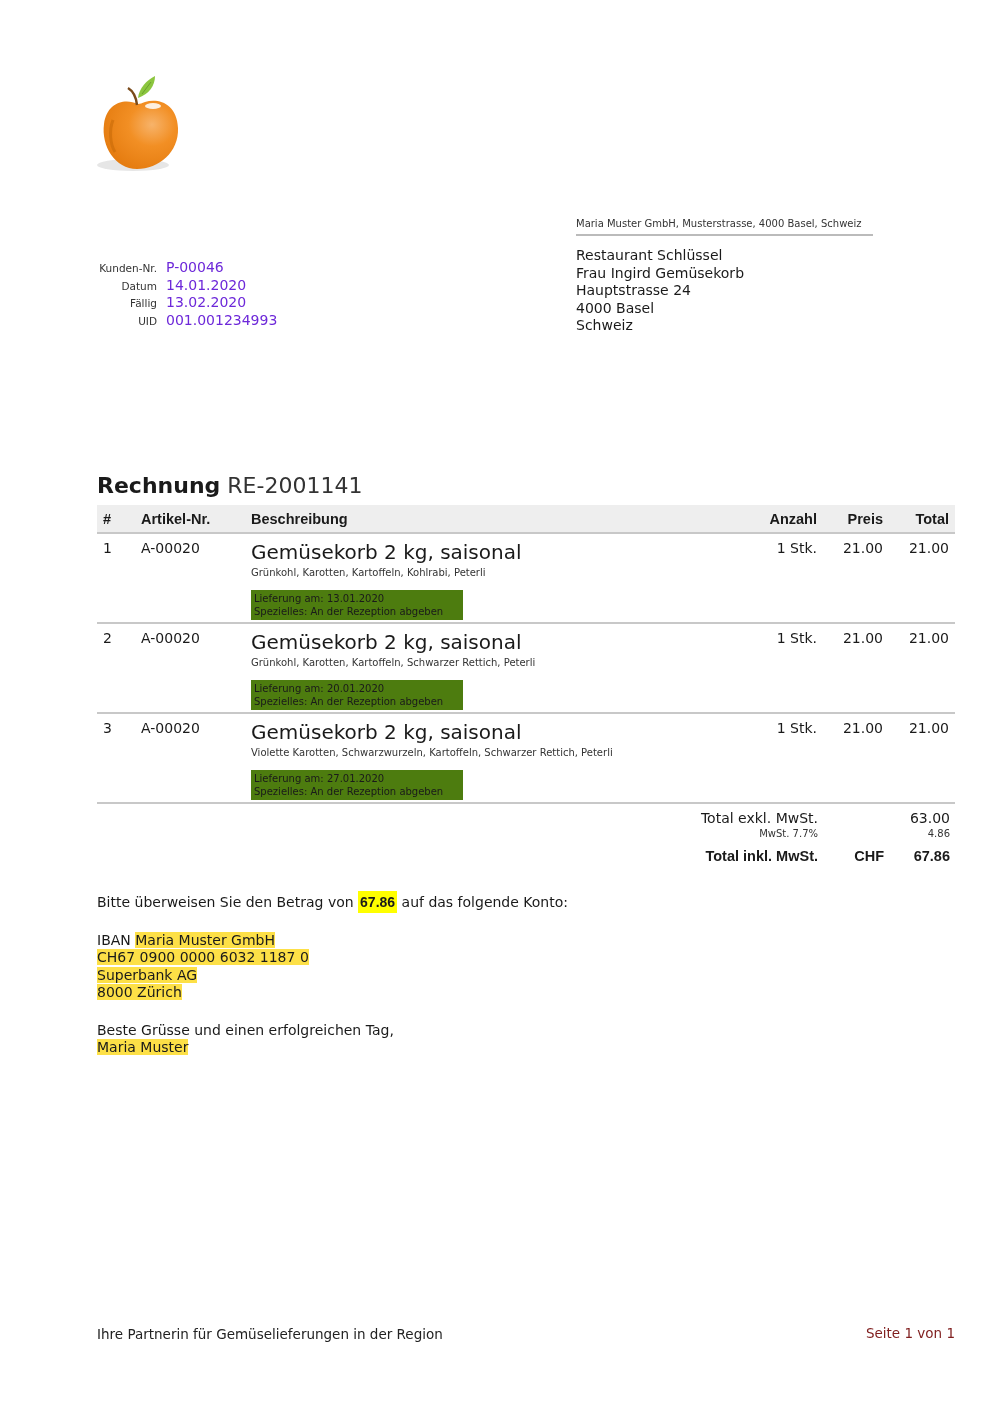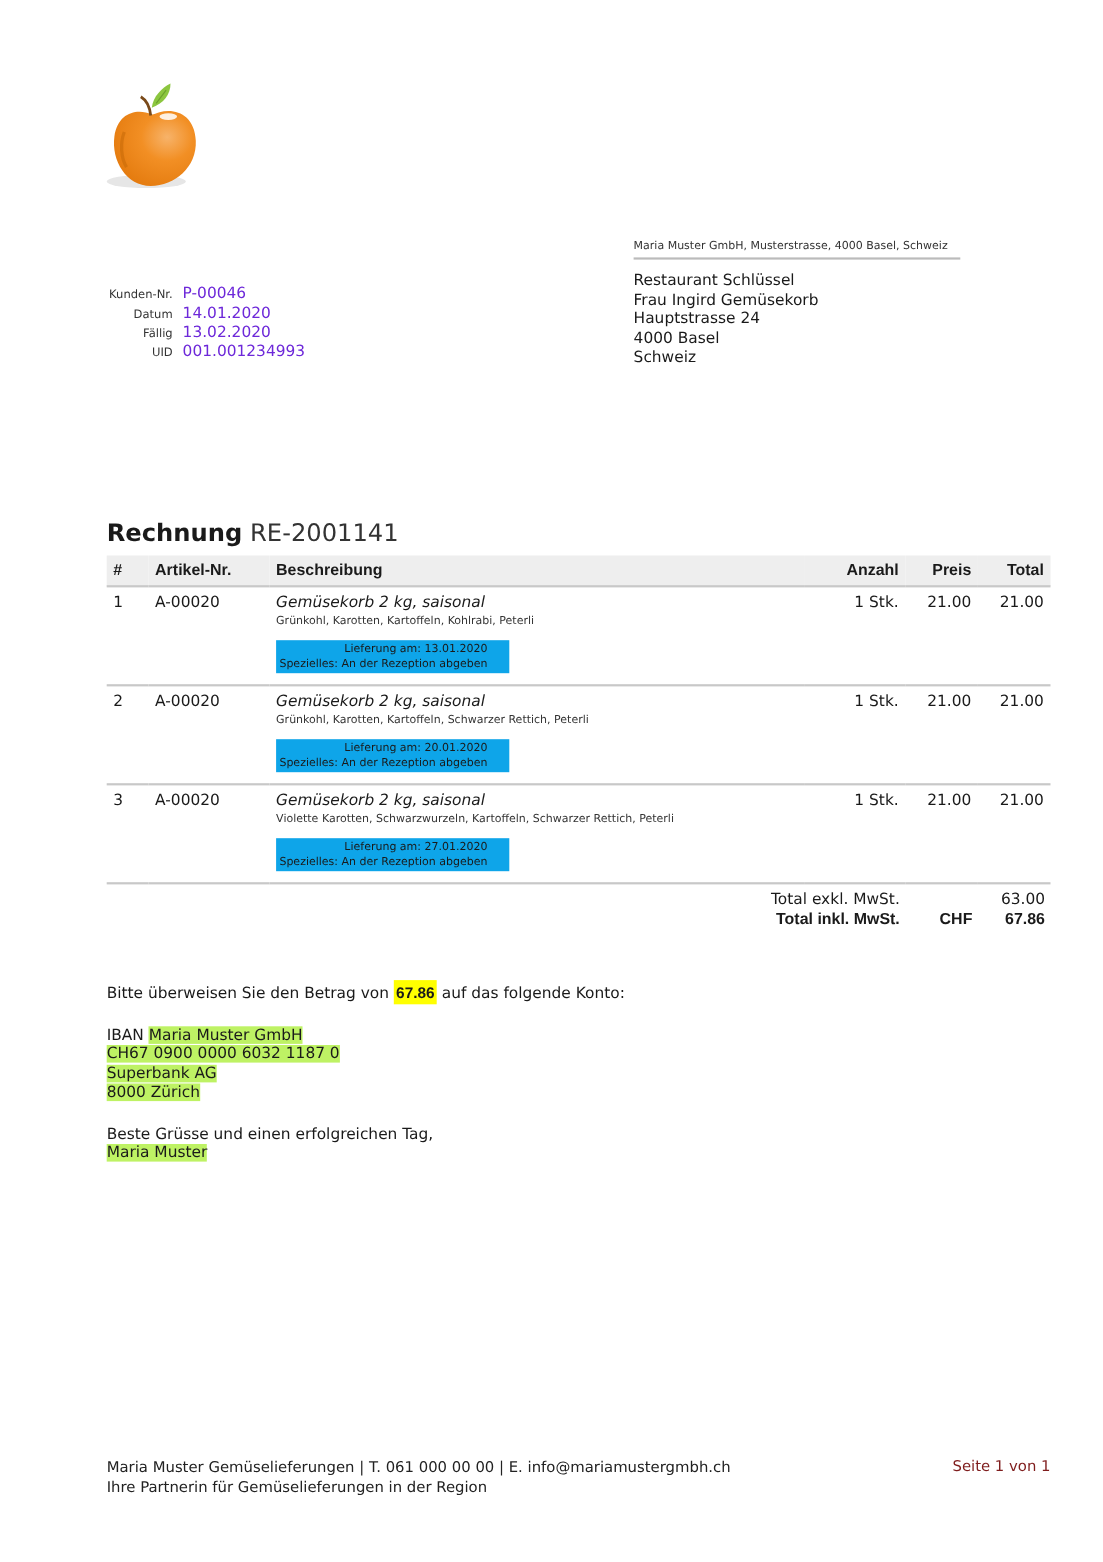--- a/index.html
+++ b/index.html
@@ -13,33 +13,33 @@
   .sender { left:576px; top:218px; width:297px; font-size:10px; color:#333; padding-bottom:5px; border-bottom:2px solid #bbb; white-space:nowrap; }
   .recipient { left:576px; top:247px; font-size:14px; line-height:17.5px; }
   .title { left:97px; top:433px; font-size:22px;margin-top:40px; }
   .title b { font-weight:bold; }
   .title span.num { font-weight:normal; color:#333; }
   table.items { position:absolute; left:97px; top:505px; width:858px; border-collapse:collapse; }
   table.items th { background:#eeeeee; font-family:"Liberation Sans", sans-serif; font-weight:bold; font-size:14.5px; text-align:left; height:27px; padding:0 6px; border-bottom:2px solid #c8c8c8; }
   table.items th.r, table.items td.r { text-align:right; }
   table.items td { vertical-align:top; font-size:14px; padding:6px 6px 0 6px; }
   table.items tr.item td { border-bottom:2px solid #c8c8c8; height:82px; }
-  .desc-main { font-size:14px;font-style:italic; }
+  .desc-main { font-size:20px; }
   .desc-sub { font-size:10px; color:#333; margin-top:3px; }
-  .hl-note { display:inline-block; background:#0ea5e9; font-size:10px; line-height:13px; padding:2px 20px 2px 3px; margin-top:12px;text-align:right; }
+  .hl-note { display:inline-block; background:#4d7c0f; font-size:10px; line-height:13px; padding:2px 20px 2px 3px; margin-top:12px; }
   .totals { left:600px; top:810px; width:355px; }
   .tot-row { display:flex; align-items:baseline; }
   .tot-label { width:218px; text-align:right; }
   .tot-cur { width:66px; text-align:right; }
   .tot-val { width:66px; text-align:right; }
   .t1 { font-size:14px; height:18px; }
   .t2 { font-size:10px; height:20px; color:#333; }
   .t3 { font-family:"Liberation Sans", sans-serif; font-weight:bold; font-size:14.5px; }
   .payment { left:97px; top:894px; font-size:14px; line-height:17.5px; }
-  .hl { background:#bef264; }
+  .hl { background:#fde047; }
   .amount { background:#ffff00; font-family:"Liberation Sans", sans-serif; font-weight:bold; padding:3px 2px; }
   .footer { left:97px; top:1325px; font-size:13.5px; line-height:18px; color:#222; }
   .pageno { left:820px; top:1325px; width:135px; text-align:right; font-size:13.5px; color:#7f1d1d; }
 </style>
 </head>
 <body>
 
 <div class="abs logo">
   <svg width="90" height="102" viewBox="0 0 90 102">
     <defs>
@@ -152,20 +152,25 @@
     </tr>
   </tbody>
 </table>
 
 <div class="abs totals">
   <div class="tot-row t1">
     <span class="tot-label">Total exkl. MwSt.</span>
     <span class="tot-cur"></span>
     <span class="tot-val">63.00</span>
   </div>
+  <div class="tot-row t2">
+    <span class="tot-label">MwSt. 7.7%</span>
+    <span class="tot-cur"></span>
+    <span class="tot-val">4.86</span>
+  </div>
   <div class="tot-row t3">
     <span class="tot-label">Total inkl. MwSt.</span>
     <span class="tot-cur">CHF</span>
     <span class="tot-val">67.86</span>
   </div>
 </div>
 
 <div class="abs payment">
   <div>
     <span>Bitte überweisen Sie den Betrag von </span><span class="amount">67.86</span><span> auf das folgende Konto:</span>
@@ -174,16 +179,15 @@
   <div><span>IBAN </span><span class="hl">Maria Muster GmbH</span></div>
   <div><span class="hl">CH67 0900 0000 6032 1187 0 </span></div>
   <div><span class="hl">Superbank AG</span></div>
   <div><span class="hl">8000 Zürich</span></div>
   <div style="height:20px"></div>
   <div>Beste Grüsse und einen erfolgreichen Tag,</div>
   <div><span class="hl">Maria Muster</span></div>
 </div>
 
 <div class="abs footer">
-  <div>Maria Muster Gemüselieferungen | T. 061 000 00 00 | E. info@mariamustergmbh.ch</div>
   <div>Ihre Partnerin für Gemüselieferungen in der Region</div>
 </div>
 <div class="abs pageno">Seite 1 von 1</div>
 
 </body></html>

